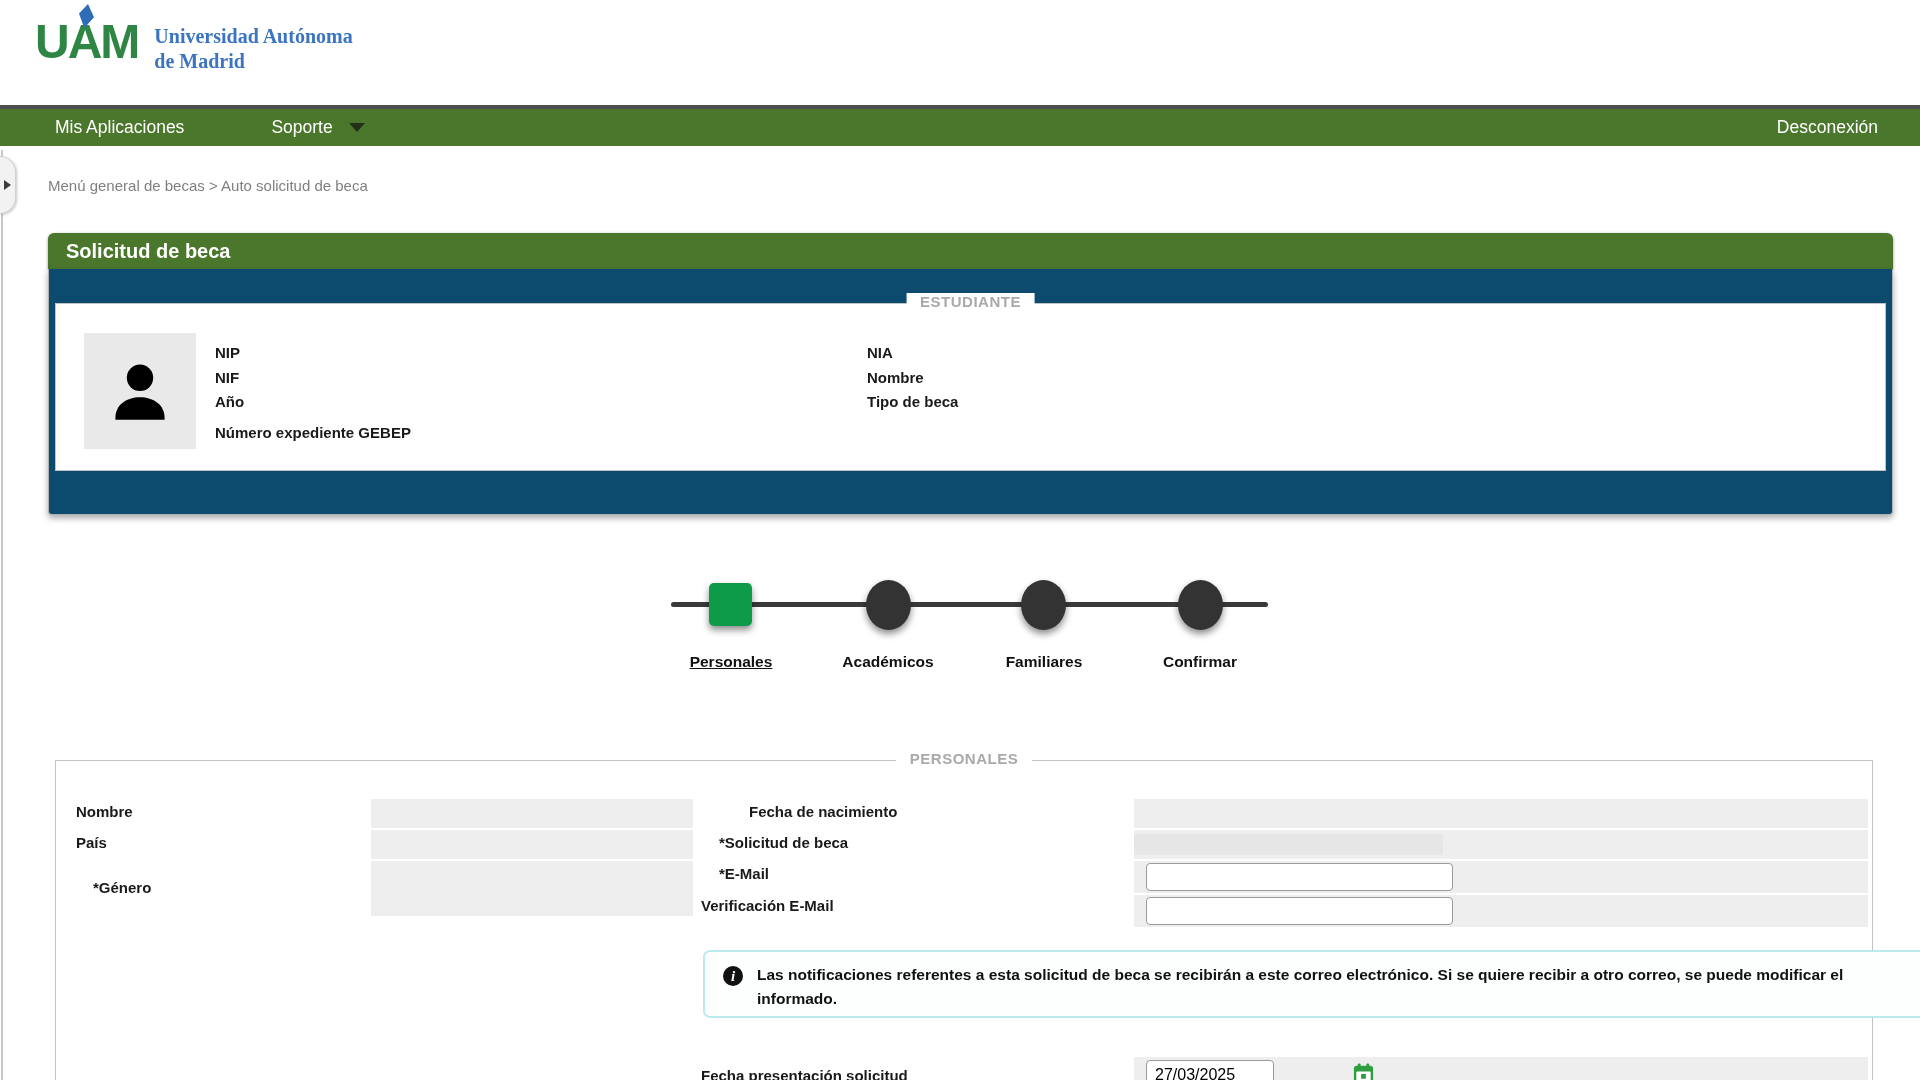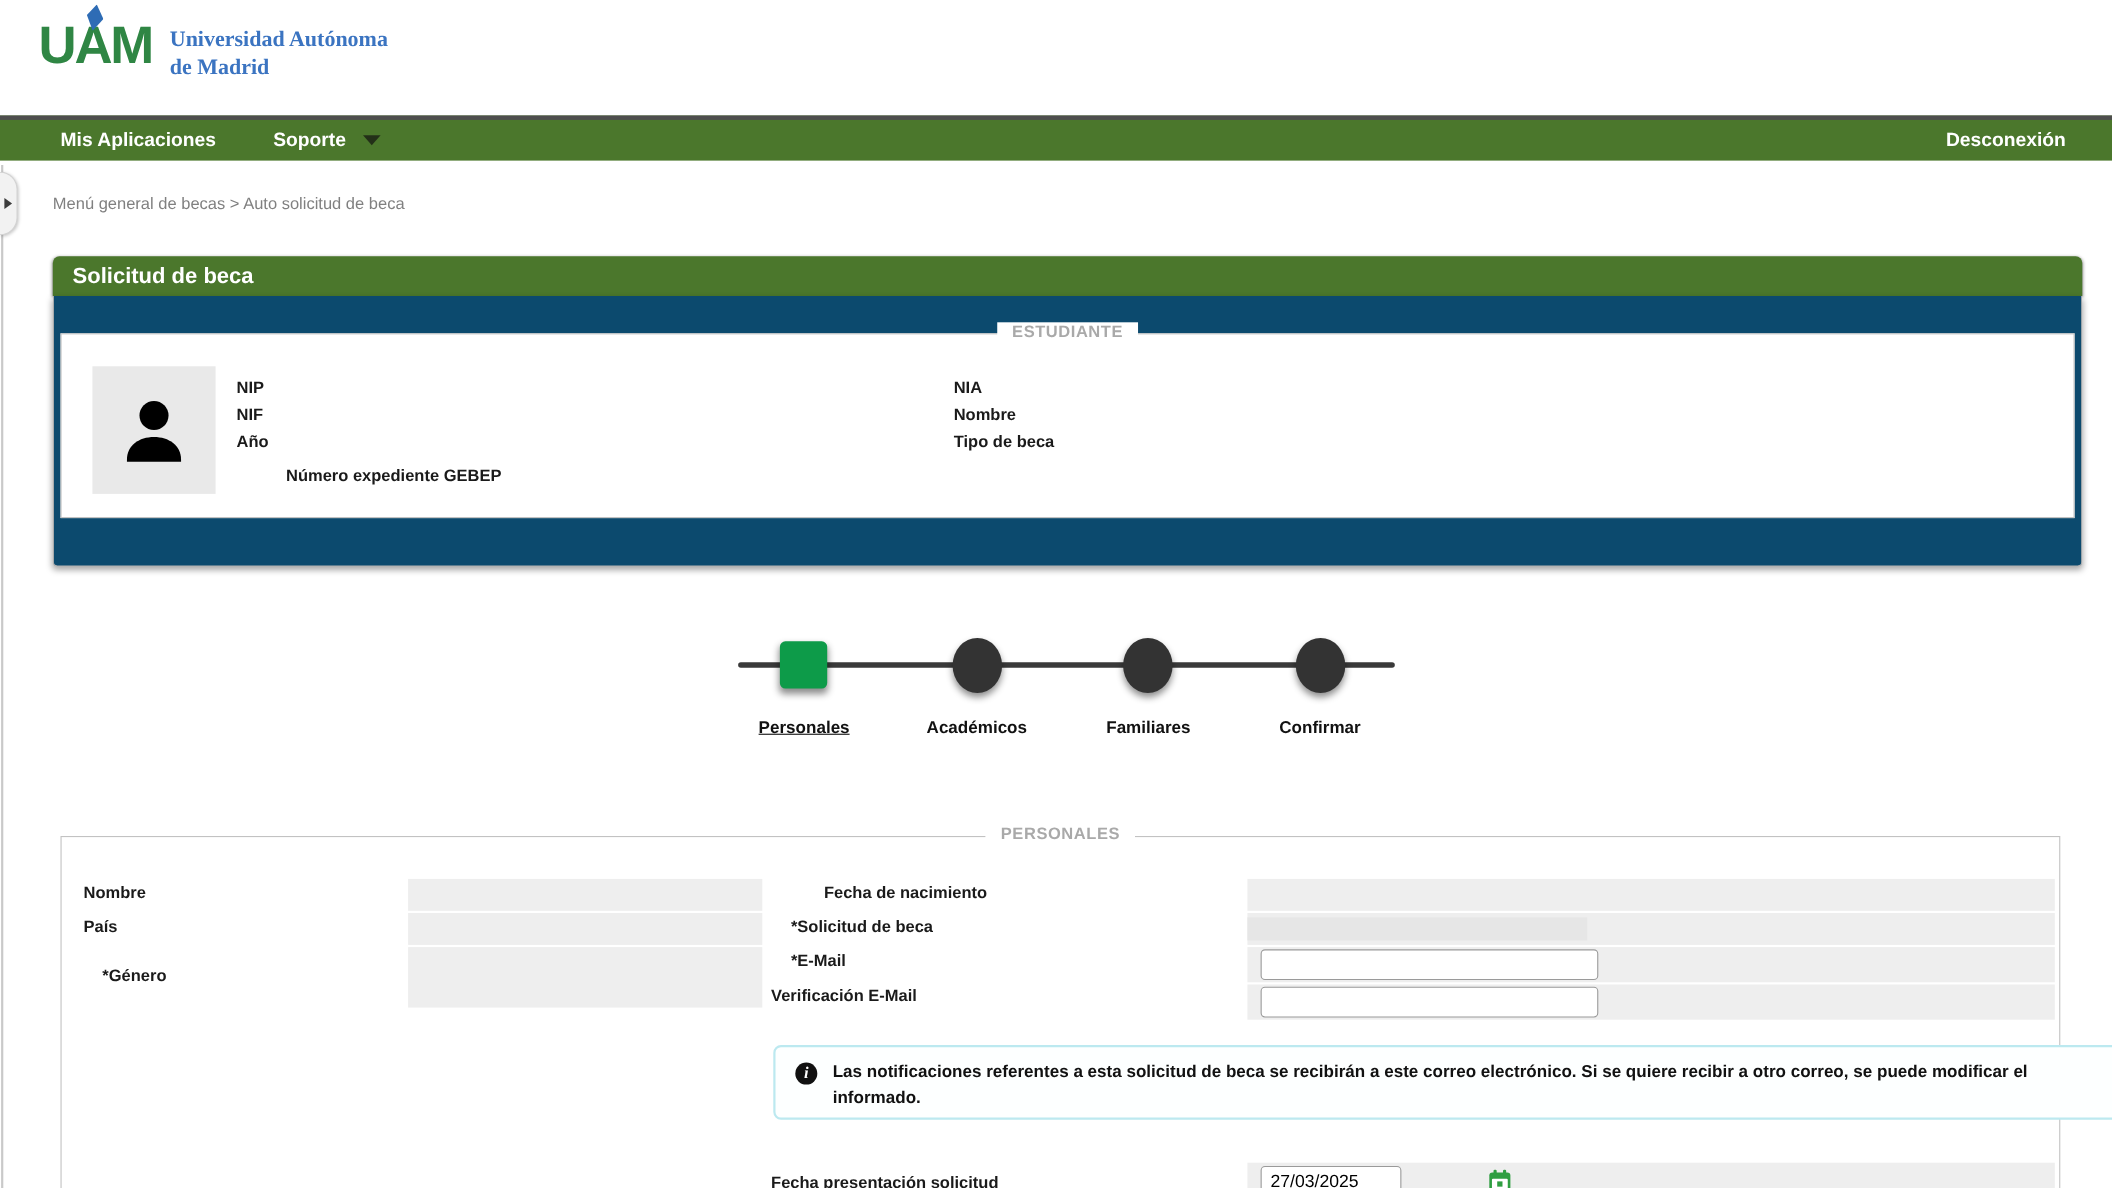--- a/index.html
+++ b/index.html
@@ -24,25 +24,25 @@
     margin-left:16px; padding-top:20px;
     font-family:"Liberation Serif", serif; font-weight:bold;
     font-size:20px; line-height:1.25; color:#3b74c1;
   }
 
   
   .navbar{
     position:absolute; left:0; top:105px; width:100%; height:41px;
     background:#4b772c; border-top:4px solid #4e4e4e;
     display:flex; align-items:center;
-    color:#fff; font-weight:bold; font-size:17.5px;
+    color:#fff; font-weight:normal; font-size:17.5px;
   }
   .nav-item{ cursor:pointer; }
   .nav-mis{ margin-left:55px; }
-  .nav-soporte{ margin-left:52px; display:flex; align-items:center; }
+  .nav-soporte{ margin-left:87px; display:flex; align-items:center; }
   .nav-caret{
     display:inline-block; margin-left:16px; width:0; height:0;
     border-left:8px solid transparent; border-right:8px solid transparent;
     border-top:9px solid #233018;
   }
   .nav-desconexion{ margin-left:auto; margin-right:42px; }
 
   
   .edge-line{ position:absolute; left:1px; top:150px; bottom:0; width:2px; background:#c9c9c9; }
   .edge-tab{
@@ -173,21 +173,21 @@
         <span class="fs-legend">ESTUDIANTE</span>
         <div class="avatar">
           <svg width="72" height="76" viewBox="0 0 24 24">
             <circle cx="12" cy="7.6" r="4.4" fill="#000"></circle>
             <path d="M3.8 21c0-4.4 3.7-6.9 8.2-6.9s8.2 2.5 8.2 6.9v.6H3.8z" fill="#000"></path>
           </svg>
         </div>
         <span class="field-label" style="left:159px; top:40px;">NIP</span>
         <span class="field-label" style="left:159px; top:65px;">NIF</span>
         <span class="field-label" style="left:159px; top:89px;">Año</span>
-        <span class="field-label" style="left:159px; top:120px;margin-left:45px;">Número expediente GEBEP</span>
+        <span class="field-label" style="left:159px; top:120px;">Número expediente GEBEP</span>
         <span class="field-label" style="left:811px; top:40px;">NIA</span>
         <span class="field-label" style="left:811px; top:65px;">Nombre</span>
         <span class="field-label" style="left:811px; top:89px;">Tipo de beca</span>
       </div>
     </div>
   </section>
 
   <div class="stepper">
     <div class="step-line"></div>
     <div class="step-node step-square"></div>

